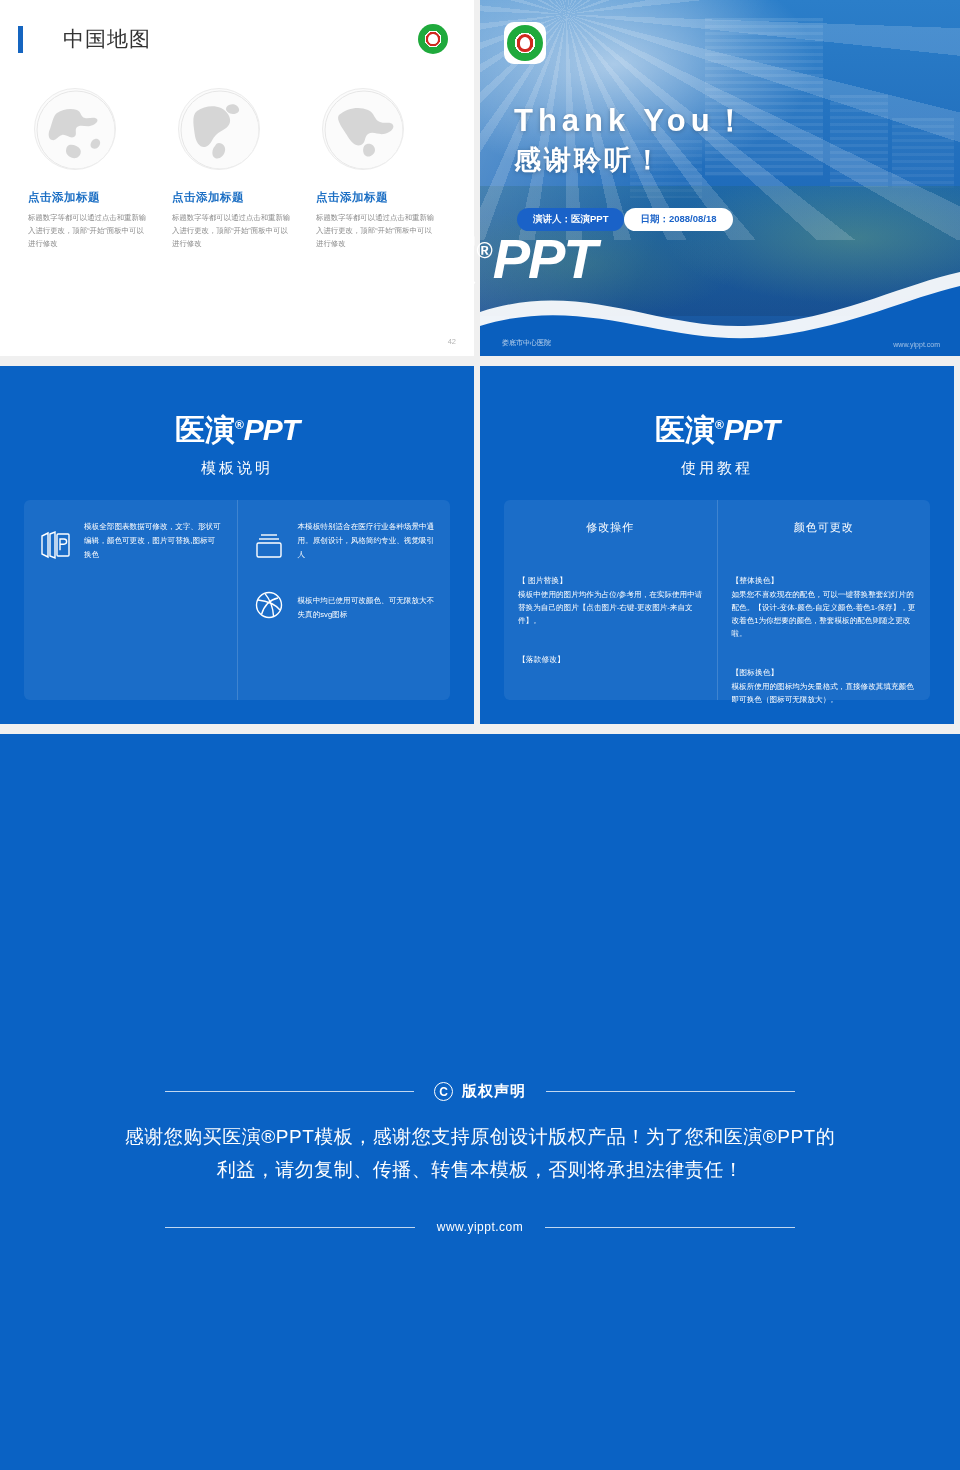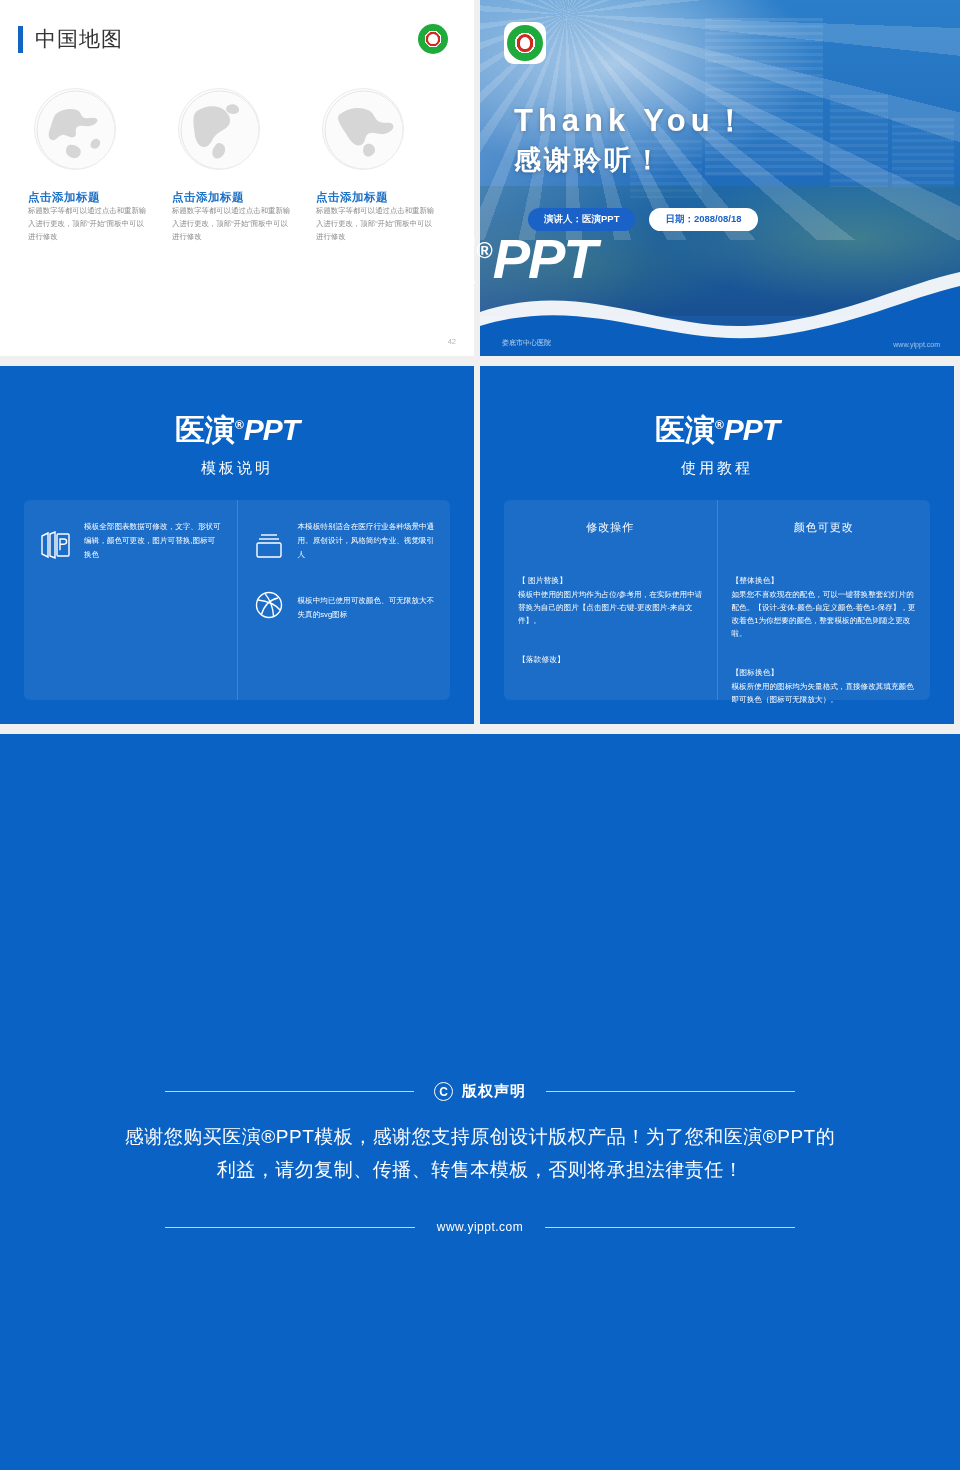--- a/index.html
+++ b/index.html
@@ -12,37 +12,37 @@
   .page { position: relative; width: 960px; height: 1470px; background: #f0f0f0; }
 
   
   .row1 { position: absolute; left: 0; top: 0; width: 960px; height: 360px; }
 
   
   .slideA {
     position: absolute; left: 0; top: 0; width: 474px; height: 356px;
     background: #ffffff; overflow: hidden;
   }
-  .slideA-titlebar { position: absolute; left: 18px; top: 25px; display: flex; align-items: center; }
+  .slideA-titlebar { position: absolute; left: 18px; top: 25px; display: flex; align-items: center; gap: 28px; }
   .slideA-tick { width: 5px; height: 27px; background: #1565c0; margin-right: 12px; }
   .slideA-title { font-size: 21px; color: #333; letter-spacing: 1px; }
   .slideA-logo { position: absolute; right: 26px; top: 24px; width: 30px; height: 30px; }
   .emblem { position: relative; width: 100%; height: 100%; border-radius: 50%;
             background: radial-gradient(circle at 50% 50%, #ffffff 0 26%, #cf2a1f 26% 33%, #ffffff 33% 40%, #1faa3c 40% 78%, #ffffff 78% 86%, #1faa3c 86% 100%); }
   .emblem::after { content:""; position:absolute; left:28%; top:26%; width:44%; height:48%;
                    border:3px solid #cf2a1f; border-radius: 50% 50% 45% 45%; box-sizing:border-box; }
   .emblem-mini::after { border-width: 2px; }
 
   .globes { position: absolute; left: 20px; top: 88px; width: 434px; display: flex; gap: 0; }
   .gcol { width: 144px; }
   .globe { width: 82px; height: 82px; margin: 0 auto 0 14px; border-radius: 50%; position: relative;
            background: #fbfbfb; border: 1px solid #ececec; overflow: hidden; }
   .globe svg { position: absolute; left: 0; top: 0; }
   .gtitle { margin-top: 20px; margin-left: 8px; font-size: 11.5px; font-weight: bold; color: #1c6fc4; letter-spacing: .5px; }
-  .gbody { margin-left: 8px; font-size: 7.4px; color: #8b8b8b; line-height: 1.75; width: 120px; }
+  .gbody { margin-top: 7px; margin-left: 8px; font-size: 7.4px; color: #8b8b8b; line-height: 1.75; width: 120px; }
   .pagenum { position: absolute; right: 18px; bottom: 10px; font-size: 7.5px; color: #b5b5b5; }
 
   
   .slideB { position: absolute; left: 480px; top: 0; width: 480px; height: 356px; overflow: hidden;
             background: linear-gradient(135deg,#1561b8 0%, #1d6fc6 35%, #2f86d8 60%, #1b63b4 100%); }
   .photo { position: absolute; inset: 0;
            background:
              radial-gradient(ellipse 60% 45% at 28% 18%, rgba(255,255,255,.55) 0%, rgba(255,255,255,0) 70%),
              linear-gradient(115deg, rgba(255,255,255,.30) 0%, rgba(255,255,255,0) 45%),
              linear-gradient(180deg, #2b7ec9 0%, #1f6bba 55%, #18539a 100%);
@@ -61,21 +61,21 @@
                           radial-gradient(ellipse 45% 60% at 20% 60%, rgba(90,150,110,.30) 0%, rgba(60,110,70,0) 75%),
                           linear-gradient(180deg, rgba(30,90,70,.18), rgba(20,60,110,.30)); }
   .rays { position:absolute; left:0; top:0; width:480px; height:240px; opacity:.45;
           background: repeating-conic-gradient(from 200deg at 18% 6%, rgba(255,255,255,.34) 0deg 4deg, rgba(255,255,255,0) 4deg 12deg); }
   .slideB-logo { position: absolute; left: 24px; top: 22px; width: 42px; height: 42px; background:#fff;
                  border-radius: 10px; padding: 3px; }
   .ty-en { position: absolute; left: 34px; top: 100px; font-size: 31px; font-weight: bold; color: #fff;
            letter-spacing: 5px; text-shadow: 0 1px 4px rgba(0,0,0,.25); }
   .ty-cn { position: absolute; left: 34px; top: 142px; font-size: 27px; font-weight: bold; color: #fff;
            letter-spacing: 3px; text-shadow: 0 1px 4px rgba(0,0,0,.25); }
-  .badges { position: absolute; left: 48px; top: 208px; display: flex; gap: 14px; }
+  .badges { position: absolute; left: 37px; top: 208px; display: flex; gap: 0; }
   .badge { border-radius: 999px; font-size: 9.5px; font-weight: bold; padding: 5px 16px; white-space: nowrap; }
   .badge.solid { background: #1a62c8; color: #fff; }
   .badge.light { background: #ffffff; color: #1a62c8; padding-left: 16px; }
   .wave { position: absolute; left: 0; bottom: 0; width: 480px; height: 90px; }
   .slideB-foot { position: absolute; left: 22px; bottom: 8px; font-size: 7px; color: rgba(255,255,255,.72); }
   .slideB-url  { position: absolute; right: 20px; bottom: 8px; font-size: 7px; color: rgba(255,255,255,.6); }
 
   
   .row2 { position: absolute; left: 0; top: 366px; width: 960px; height: 362px; }
   .slideC, .slideD { position: absolute; top: 0; width: 474px; height: 358px; background: #0a62c4; overflow: hidden; }

